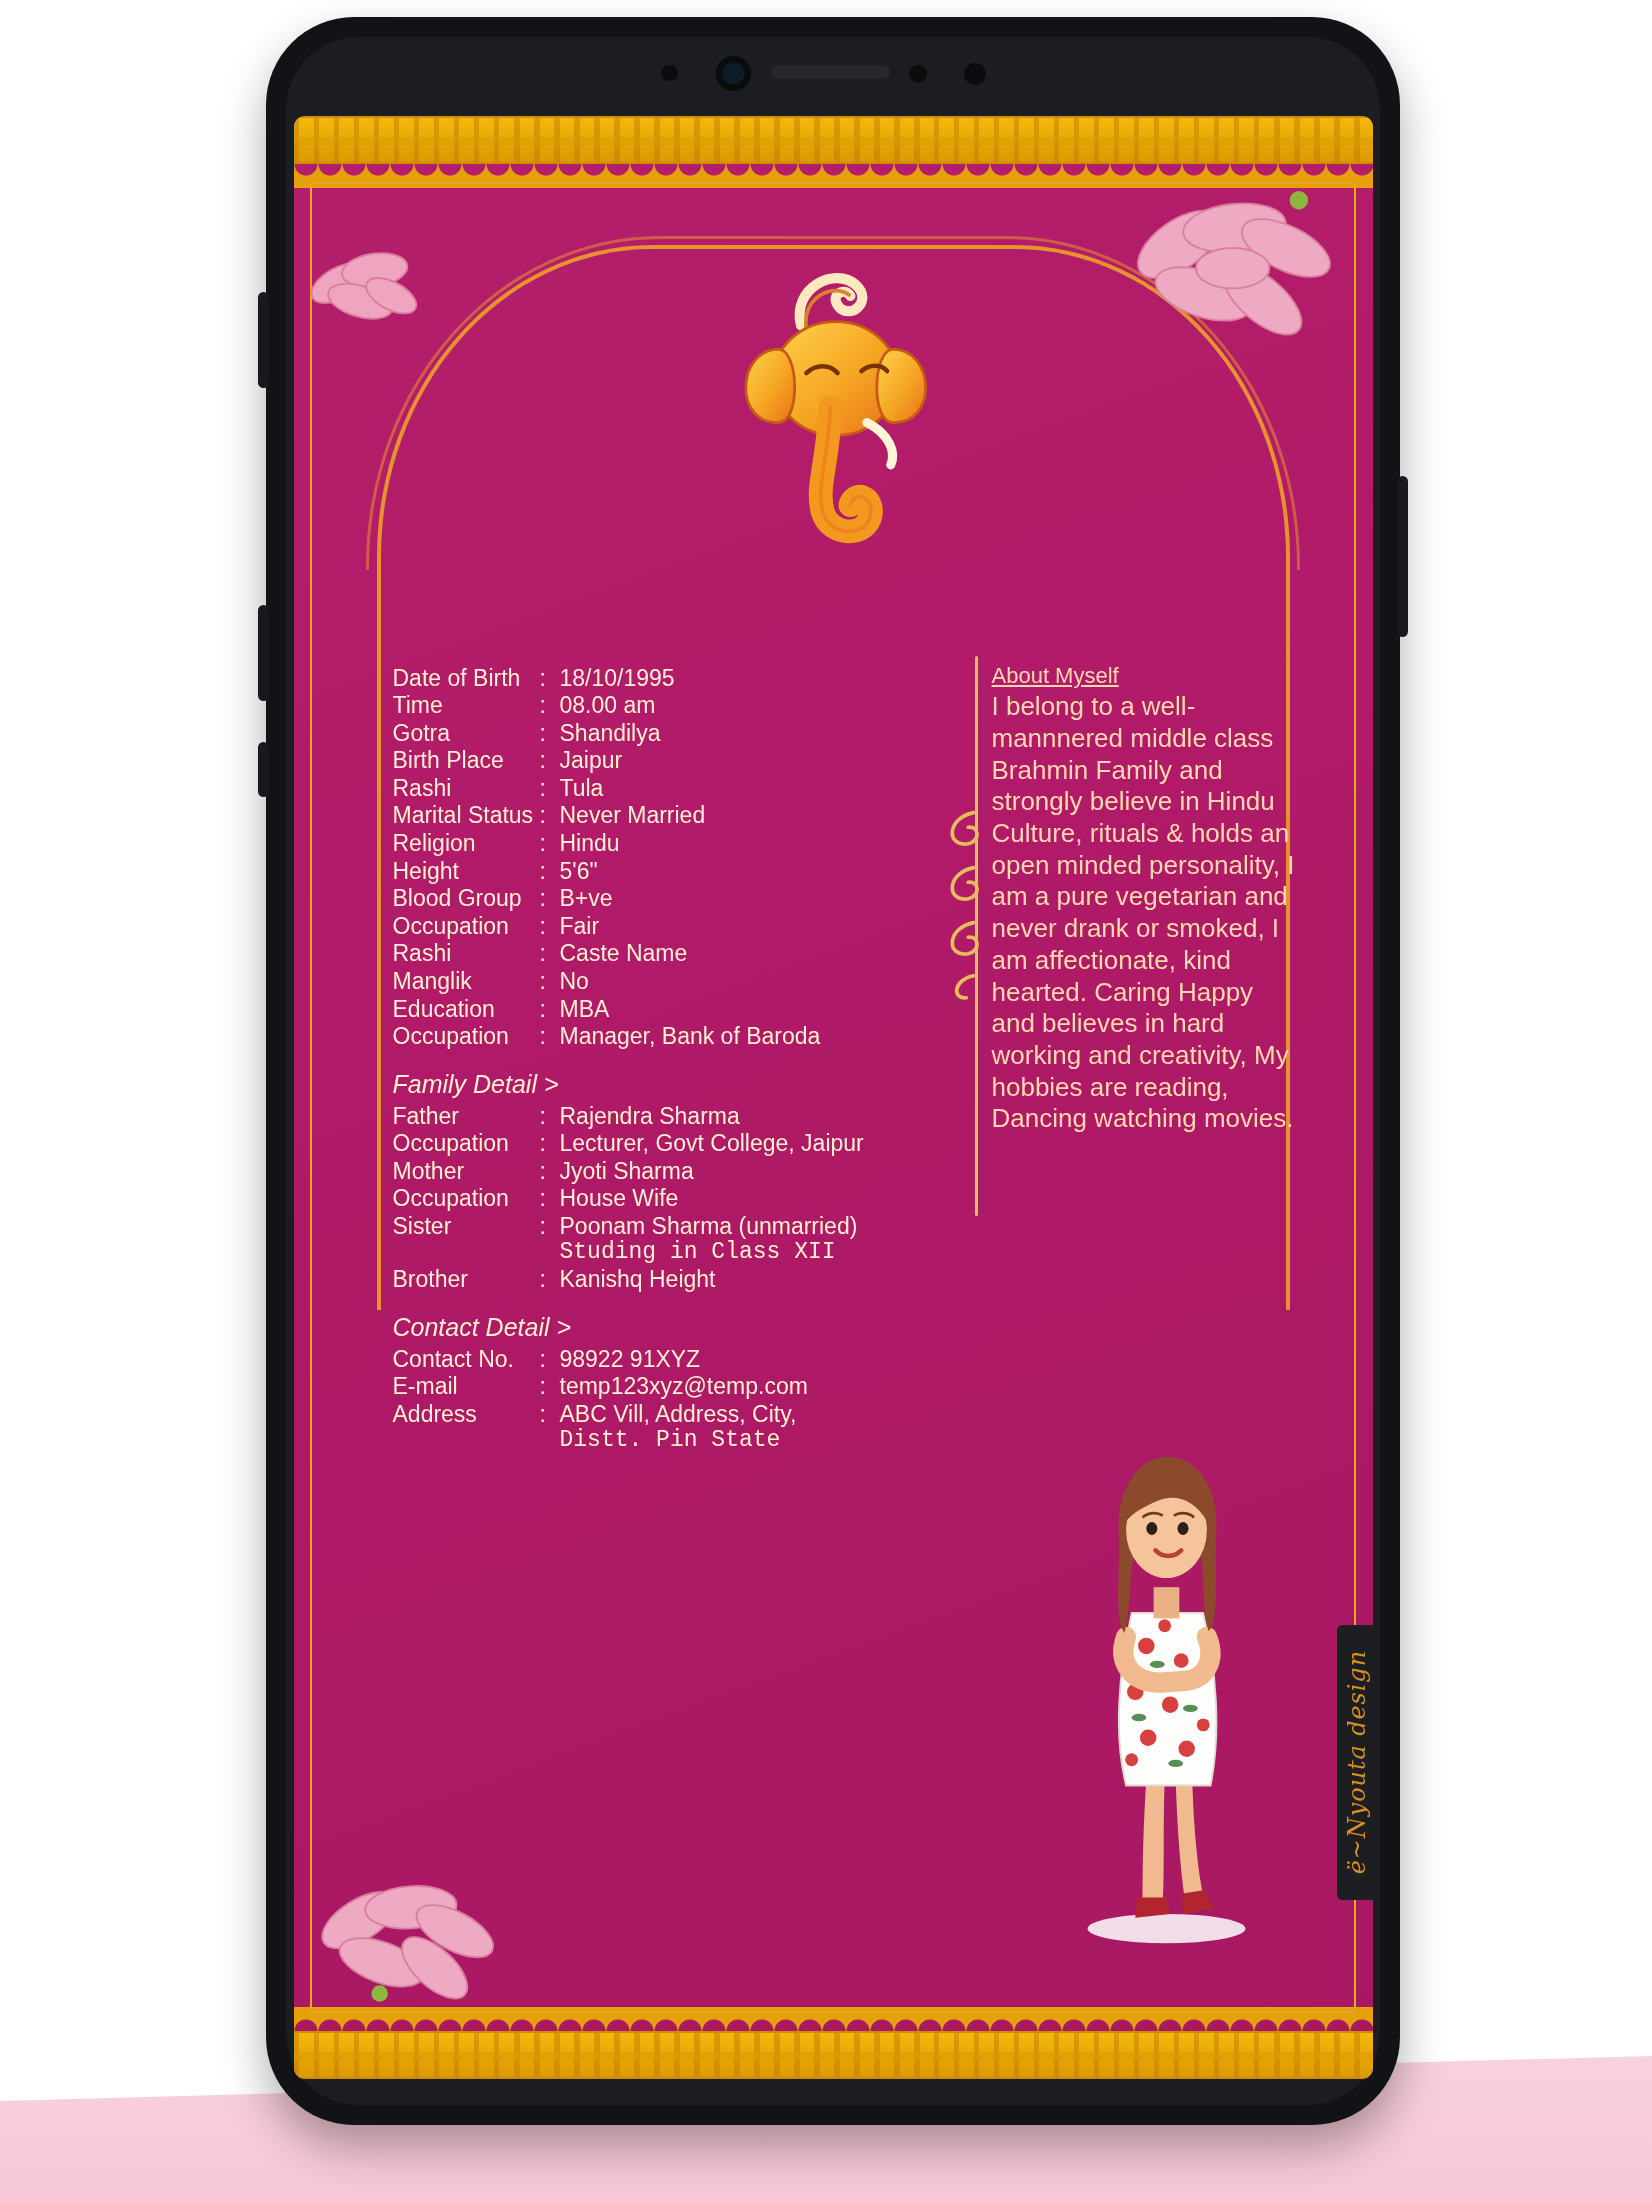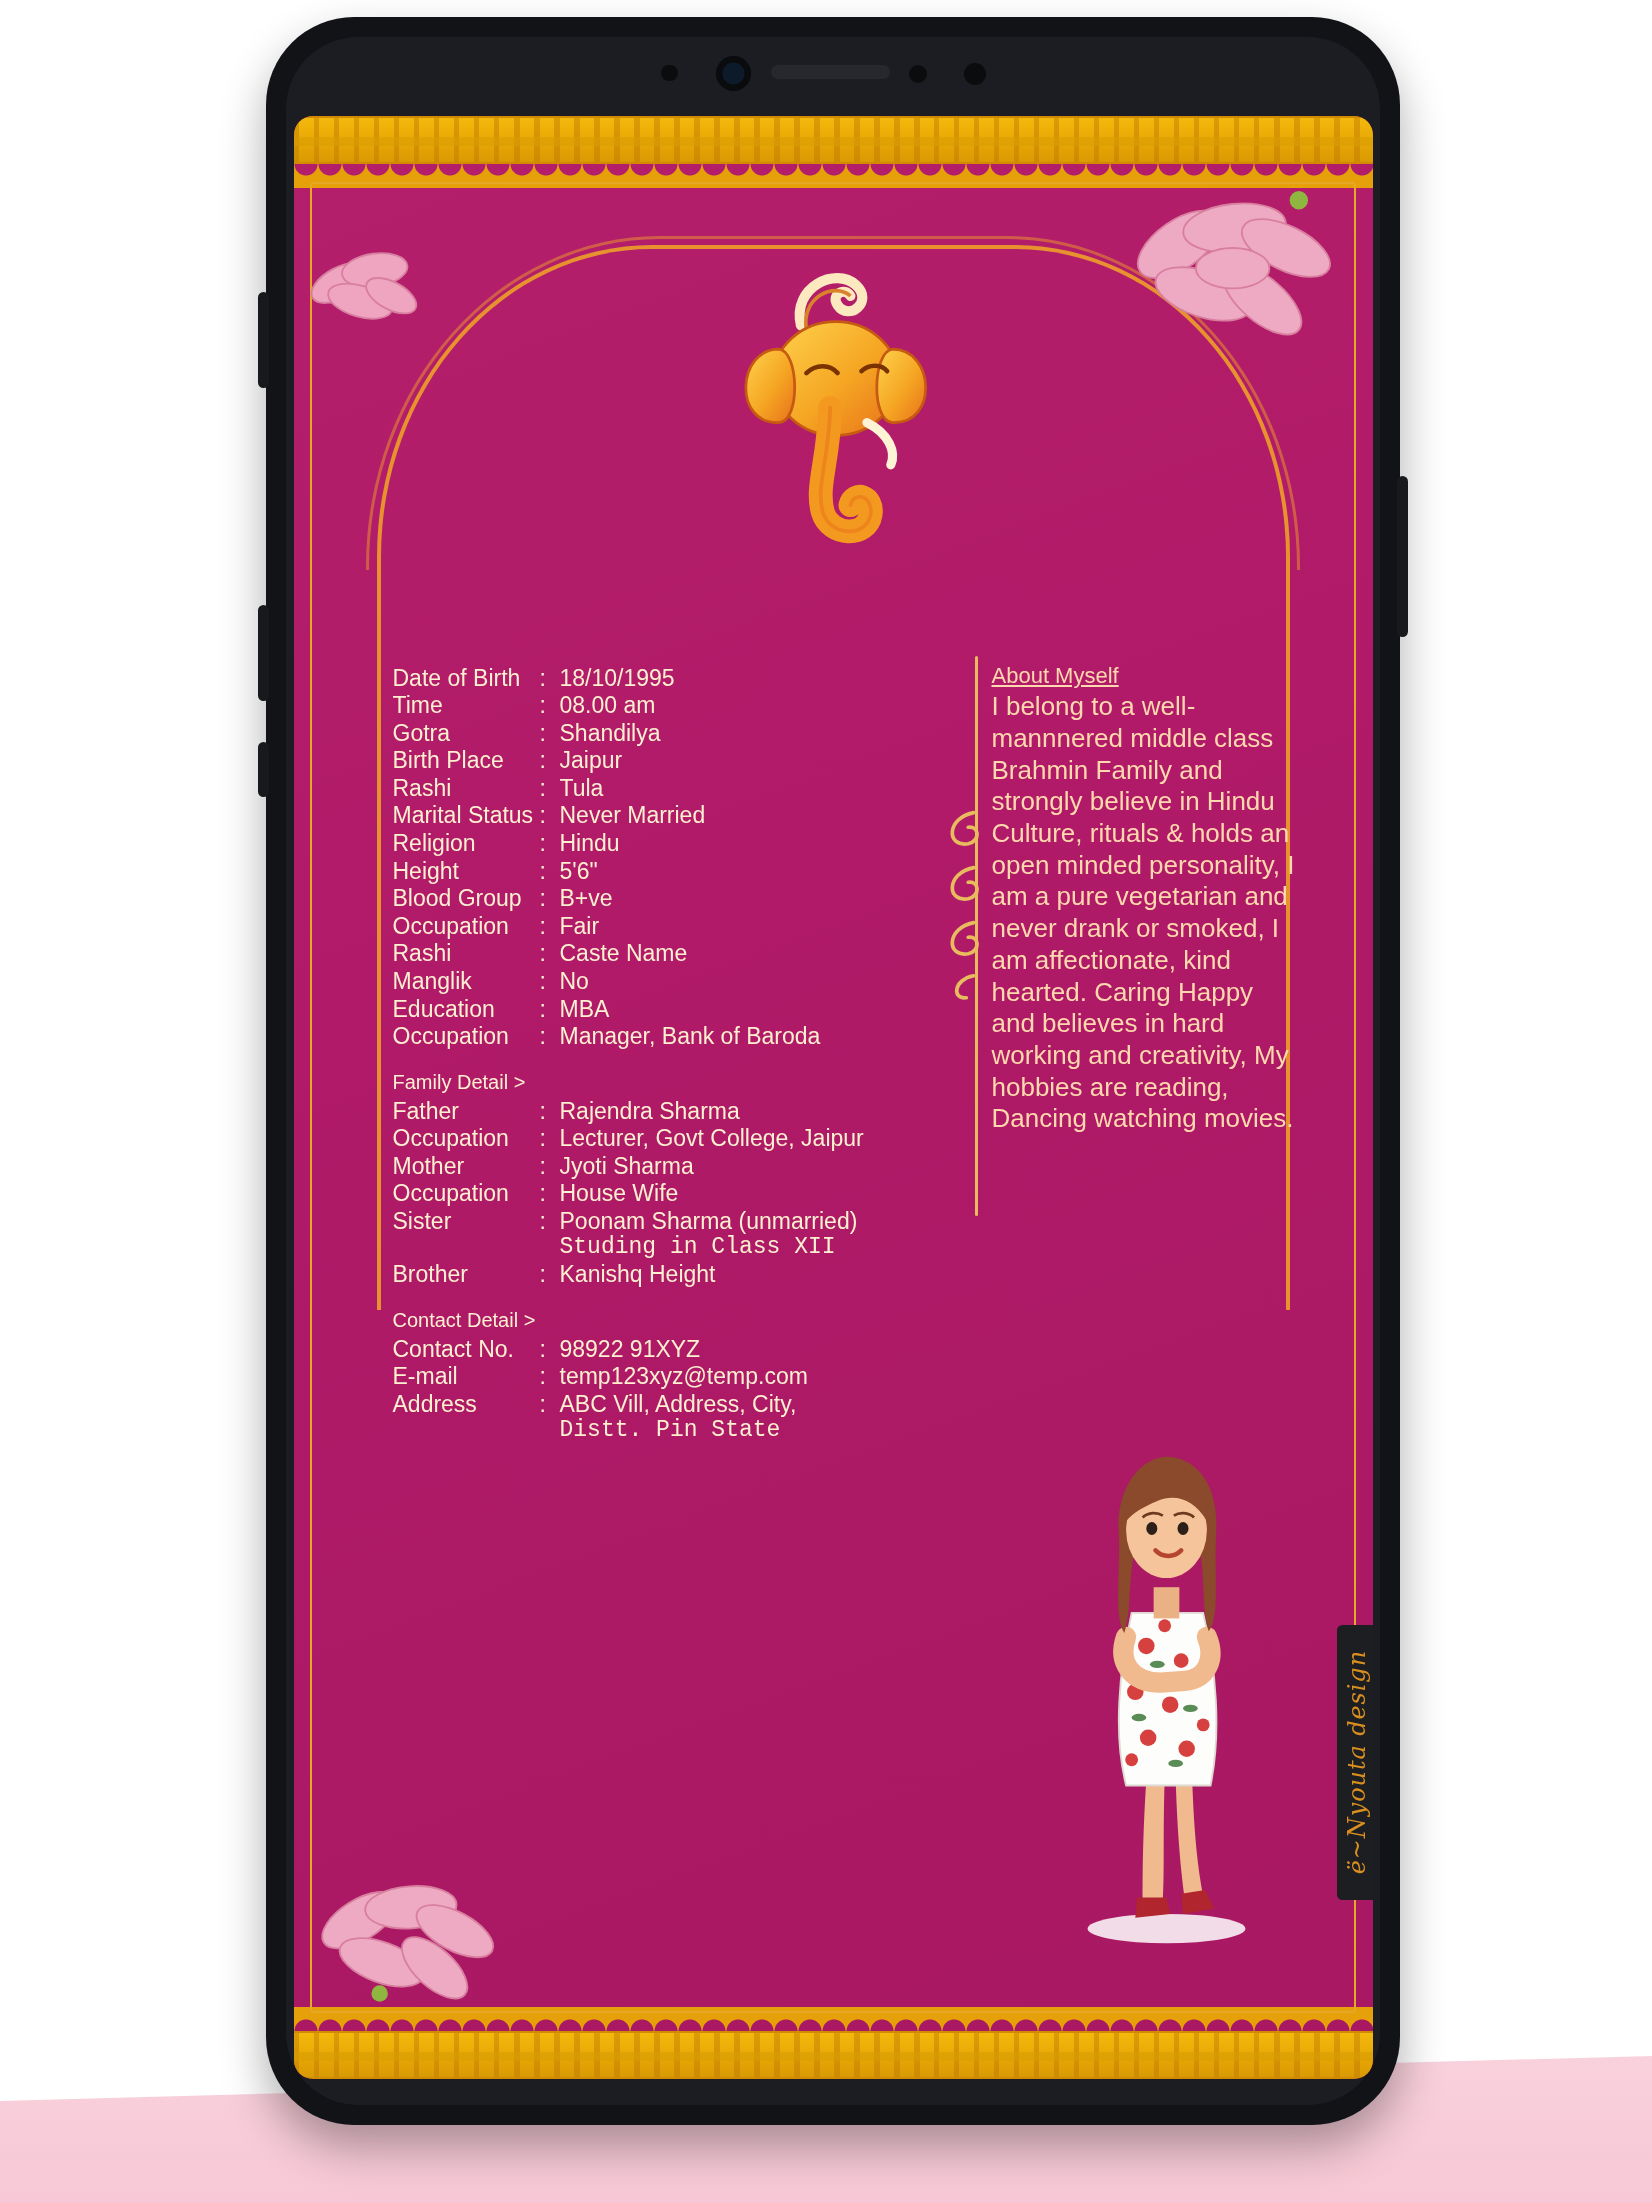--- a/index.html
+++ b/index.html
@@ -33,21 +33,21 @@
   .side-btn { position:absolute; background:#17191d; border-radius:5.5px; }
   .btn-l1 { left:-8.3px; top:275px; width:11px; height:96px; }
   .btn-l2 { left:-8.3px; top:588px; width:11px; height:96px; }
   .btn-l3 { left:-8.3px; top:725px; width:11px; height:55px; }
   .btn-r1 { right:-8.3px; top:459px; width:11px; height:161px; }
 
   .screen {
     position:absolute; left:27.5px; top:99px; right:27.5px; bottom:46px;
     background: linear-gradient(160deg,#b41f6b 0%, #b01a68 40%, #a81862 100%);
     overflow: hidden;
-    border-radius: 19px;
+    border-radius: 11px;
   }
   
   .sensor { position:absolute; border-radius:50%; background:#0b0c0e; }
   .sp { position:absolute; background:#26282d; border-radius:7.3px; }
 
   
   .band {
     position:absolute; left:0; right:0; height:48px;
     background:
       repeating-linear-gradient(90deg, rgba(190,120,0,.45) 0 5.5px, rgba(255,215,60,.0) 5.5px 20px),
@@ -97,21 +97,21 @@
 
   
   .details {
     position:absolute; left:99px; top:551px; width:514px;
     color:#fdf0d0; font-size:23px; line-height:1.0;
   }
   .row { display:flex; margin-bottom:4.6px; }
   .row .k { width:147px; flex:0 0 147px; }
   .row .c { width:20px; flex:0 0 20px; }
   .row .v { flex:1 1 auto; }
-  .section-head { color:#fdf0d0; font-size:20px; margin:24px 0 7.3px; }
+  .section-head { color:#fdf0d0; font-size:25px; margin:24px 0 7.3px;font-style:italic; }
   .sub { margin-left:167px; margin-top:-1.8px; margin-bottom:4.6px;font-family:Liberation Mono, monospace;}
 
   
   .about {
     position:absolute; left:698px; top:547px; width:312px;
     color:#ffd9ad; font-size:26px; line-height:1.22;
   }
   .about h3 {
     font-weight:400; font-size:22px; color:#ffd9ad;
     text-decoration: underline; margin-bottom:1.8px;

